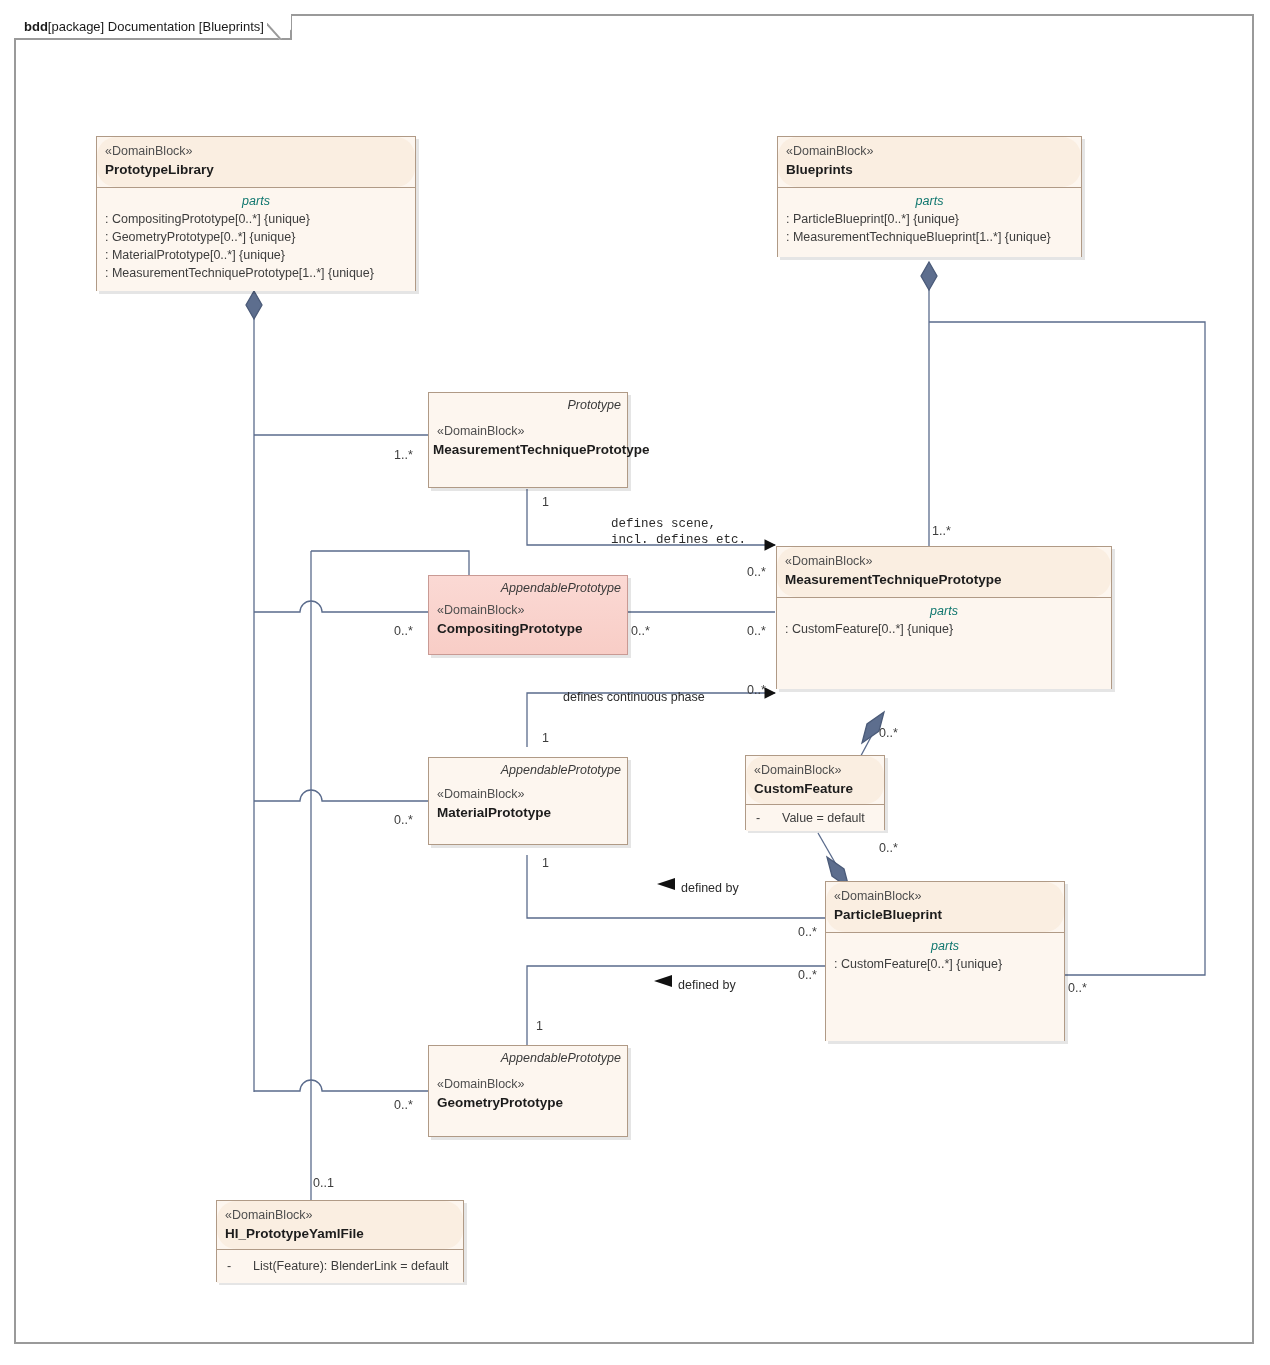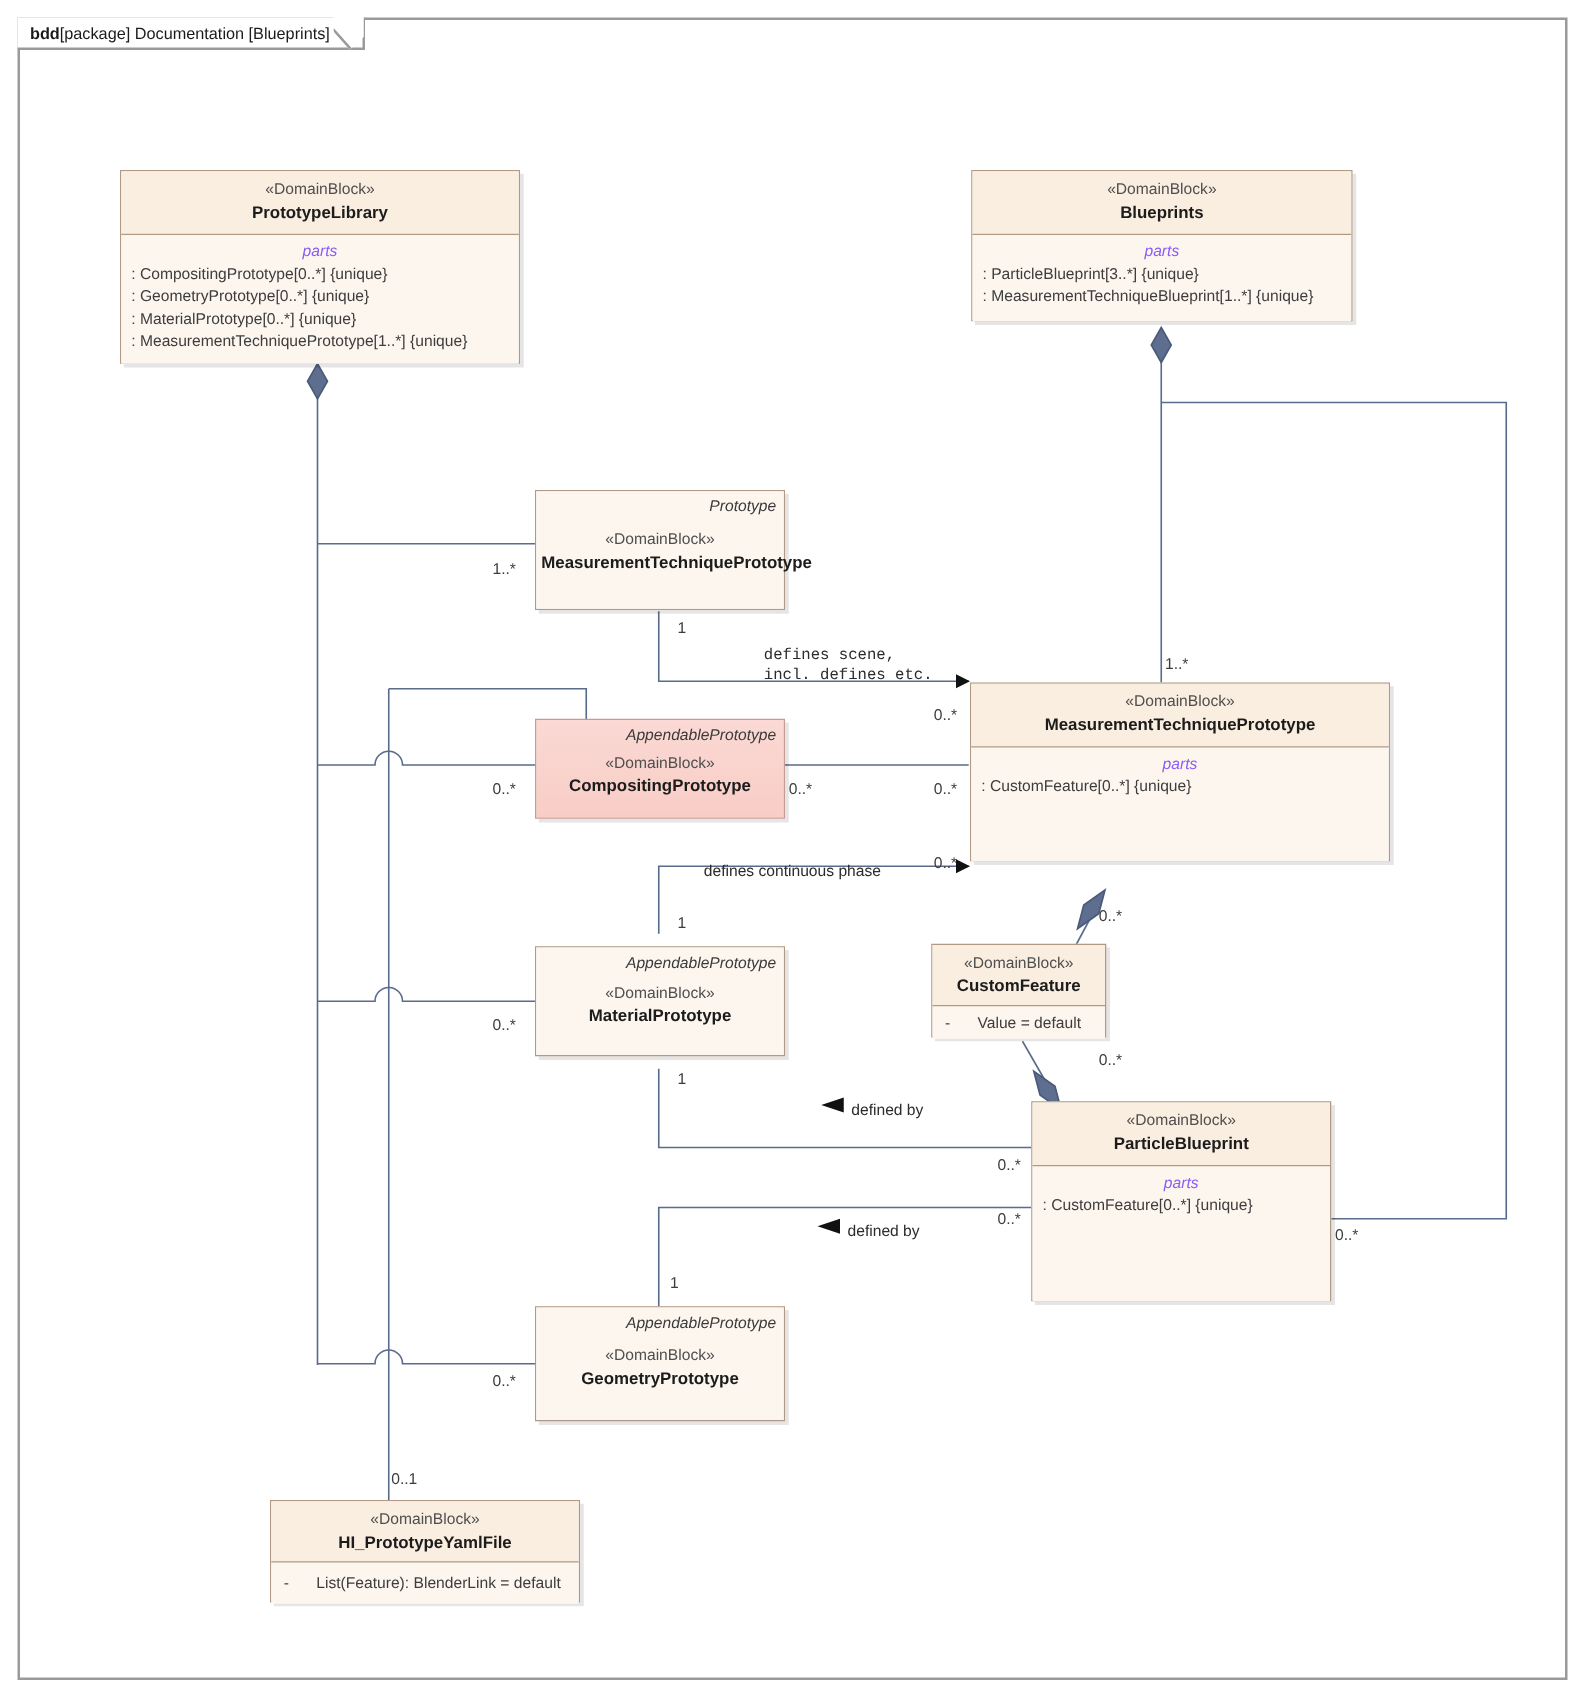--- a/index.html
+++ b/index.html
@@ -78,21 +78,22 @@
     z-index: 5;
   }
   .block.pink {
     border-color: #c99a94;
     background: linear-gradient(180deg,#fbd9d4 0%, #f8cdc6 100%);
   }
   .block .hdr {
     box-sizing: border-box;
     padding: 6px 8px 8px 8px;
     background: #faeee1;
-    text-align: center;
+    text-align: left;
+    border-radius: 19px;
   }
   .block.pink .hdr {
     background: transparent;
   }
   .block .hdr.tinted-lite { background: #fdf6ef; }
   .block .sec {
     box-sizing: border-box;
     border-top: 1px solid #b09a86;
     padding: 5px 8px 6px 8px;
     background: #fdf6ef;
@@ -114,21 +115,21 @@
     right: 6px;
     top: 4px;
     font-size: 12.5px;
     font-style: italic;
     color: #3a3a3a;
     line-height: 16px;
   }
   .sec-title {
     font-size: 12.5px;
     font-style: italic;
-    color: #8b5cf6;
+    color: #0f766e;
     text-align: center;
     line-height: 17px;
   }
   .feat {
     font-size: 12.5px;
     color: #3d3d3d;
     line-height: 18px;
     white-space: nowrap;
     text-align: left;
   }
@@ -240,21 +241,21 @@
     </div>
   </div>
 
   <div class="block" style="left:777px; top:136px; width:305px; height:121px;">
     <div class="hdr" style="height:50px;">
       <div class="kw">«DomainBlock»</div>
       <div class="nm">Blueprints</div>
     </div>
     <div class="sec" style="height:70px;">
       <div class="sec-title">parts</div>
-      <div class="feat">: ParticleBlueprint[3..*] {unique}</div>
+      <div class="feat">: ParticleBlueprint[0..*] {unique}</div>
       <div class="feat">: MeasurementTechniqueBlueprint[1..*] {unique}</div>
     </div>
   </div>
 
   <div class="block" style="left:428px; top:392px; width:200px; height:96px;">
     <div class="typelbl">Prototype</div>
     <div class="hdr tinted-lite" style="height:94px; padding-top:30px;">
       <div class="kw">«DomainBlock»</div>
       <div class="nm" style="margin-left:-4px;">MeasurementTechniquePrototype</div>
     </div>

